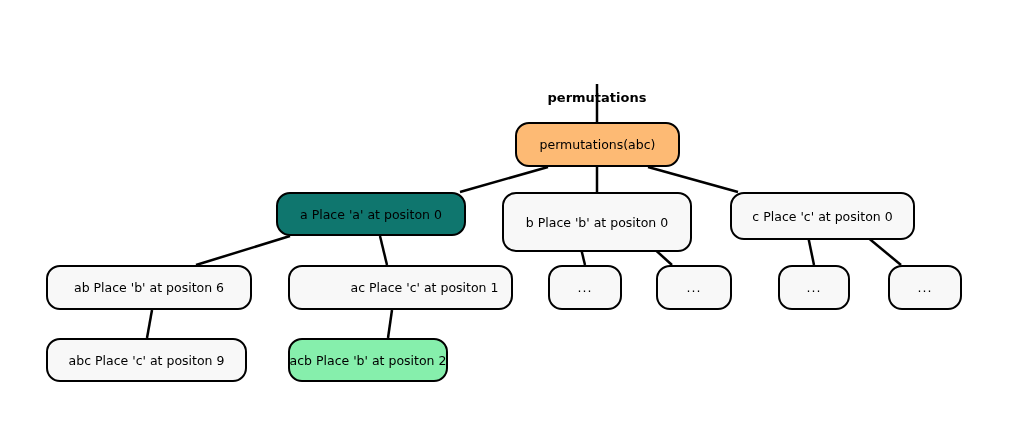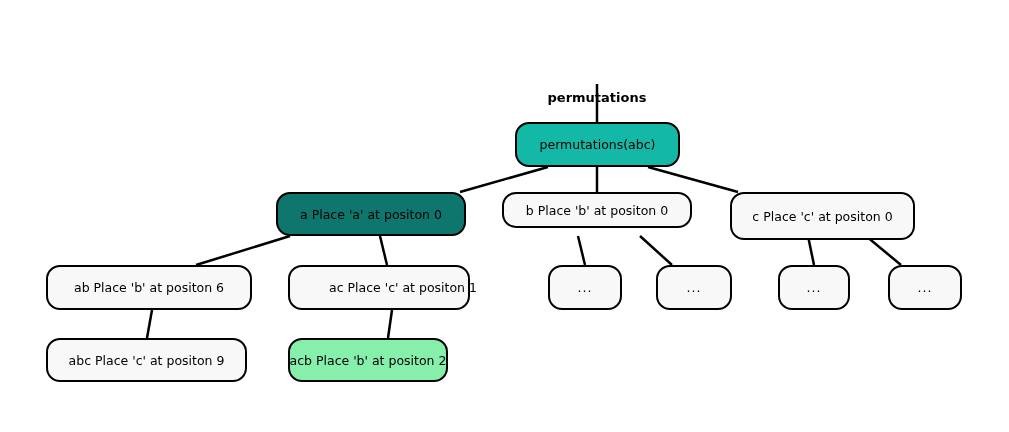--- a/index.html
+++ b/index.html
@@ -75,36 +75,36 @@
       <line x1="640" y1="236" x2="672" y2="265" stroke="#000000" stroke-width="2.5" stroke-linecap="butt"></line>
       <line x1="808" y1="236" x2="814" y2="265" stroke="#000000" stroke-width="2.5" stroke-linecap="butt"></line>
       <line x1="866" y1="236" x2="901" y2="265" stroke="#000000" stroke-width="2.5" stroke-linecap="butt"></line>
       <line x1="152" y1="310" x2="147" y2="338" stroke="#000000" stroke-width="2.5" stroke-linecap="butt"></line>
       <line x1="392" y1="310" x2="388" y2="338" stroke="#000000" stroke-width="2.5" stroke-linecap="butt"></line>
     </svg>
 
   <div class="diagram-title" style="left: 597px; top: 62px; margin-top: 28px;">permutations</div>
 
   <div id="node-layer">
-      <div class="node" style="left: 515px; top: 122px; width: 165px; height: 45px; background: #14b8a6; border-color: rgb(0, 0, 0);">
+      <div class="node" style="left: 515px; top: 122px; width: 165px; height: 45px; background: #fdba74; border-color: rgb(0, 0, 0);">
         <span class="node-label">permutations(abc)</span>
       </div>
       <div class="node" style="left: 276px; top: 192px; width: 190px; height: 44px; background: #0f766e; border-color: rgb(0, 0, 0);">
         <span class="node-label">a Place 'a' at positon 0</span>
       </div>
-      <div class="node" style="left: 502px; top: 192px; width: 190px; height: 36px; background: rgb(248, 248, 248); border-color: rgb(0, 0, 0);">
+      <div class="node" style="left: 502px; top: 192px; width: 190px; height: 60px; background: rgb(248, 248, 248); border-color: rgb(0, 0, 0);">
         <span class="node-label">b Place 'b' at positon 0</span>
       </div>
       <div class="node" style="left: 730px; top: 192px; width: 185px; height: 48px; background: rgb(248, 248, 248); border-color: rgb(0, 0, 0);">
         <span class="node-label">c Place 'c' at positon 0</span>
       </div>
       <div class="node" style="left: 46px; top: 265px; width: 206px; height: 45px; background: rgb(248, 248, 248); border-color: rgb(0, 0, 0);">
         <span class="node-label">ab Place 'b' at positon 6</span>
       </div>
-      <div class="node" style="left: 288px; top: 265px; width: 182px; height: 45px; background: rgb(248, 248, 248); border-color: rgb(0, 0, 0); padding-left: 48px;">
+      <div class="node" style="left: 288px; top: 265px; width: 225px; height: 45px; background: rgb(248, 248, 248); border-color: rgb(0, 0, 0); padding-left: 48px;">
         <span class="node-label">ac Place 'c' at positon 1</span>
       </div>
       <div class="node ellipsis" style="left: 548px; top: 265px; width: 74px; height: 45px; background: rgb(248, 248, 248); border-color: rgb(0, 0, 0);">
         <span class="node-label">...</span>
       </div>
       <div class="node ellipsis" style="left: 656px; top: 265px; width: 76px; height: 45px; background: rgb(248, 248, 248); border-color: rgb(0, 0, 0);">
         <span class="node-label">...</span>
       </div>
       <div class="node ellipsis" style="left: 778px; top: 265px; width: 72px; height: 45px; background: rgb(248, 248, 248); border-color: rgb(0, 0, 0);">
         <span class="node-label">...</span>

